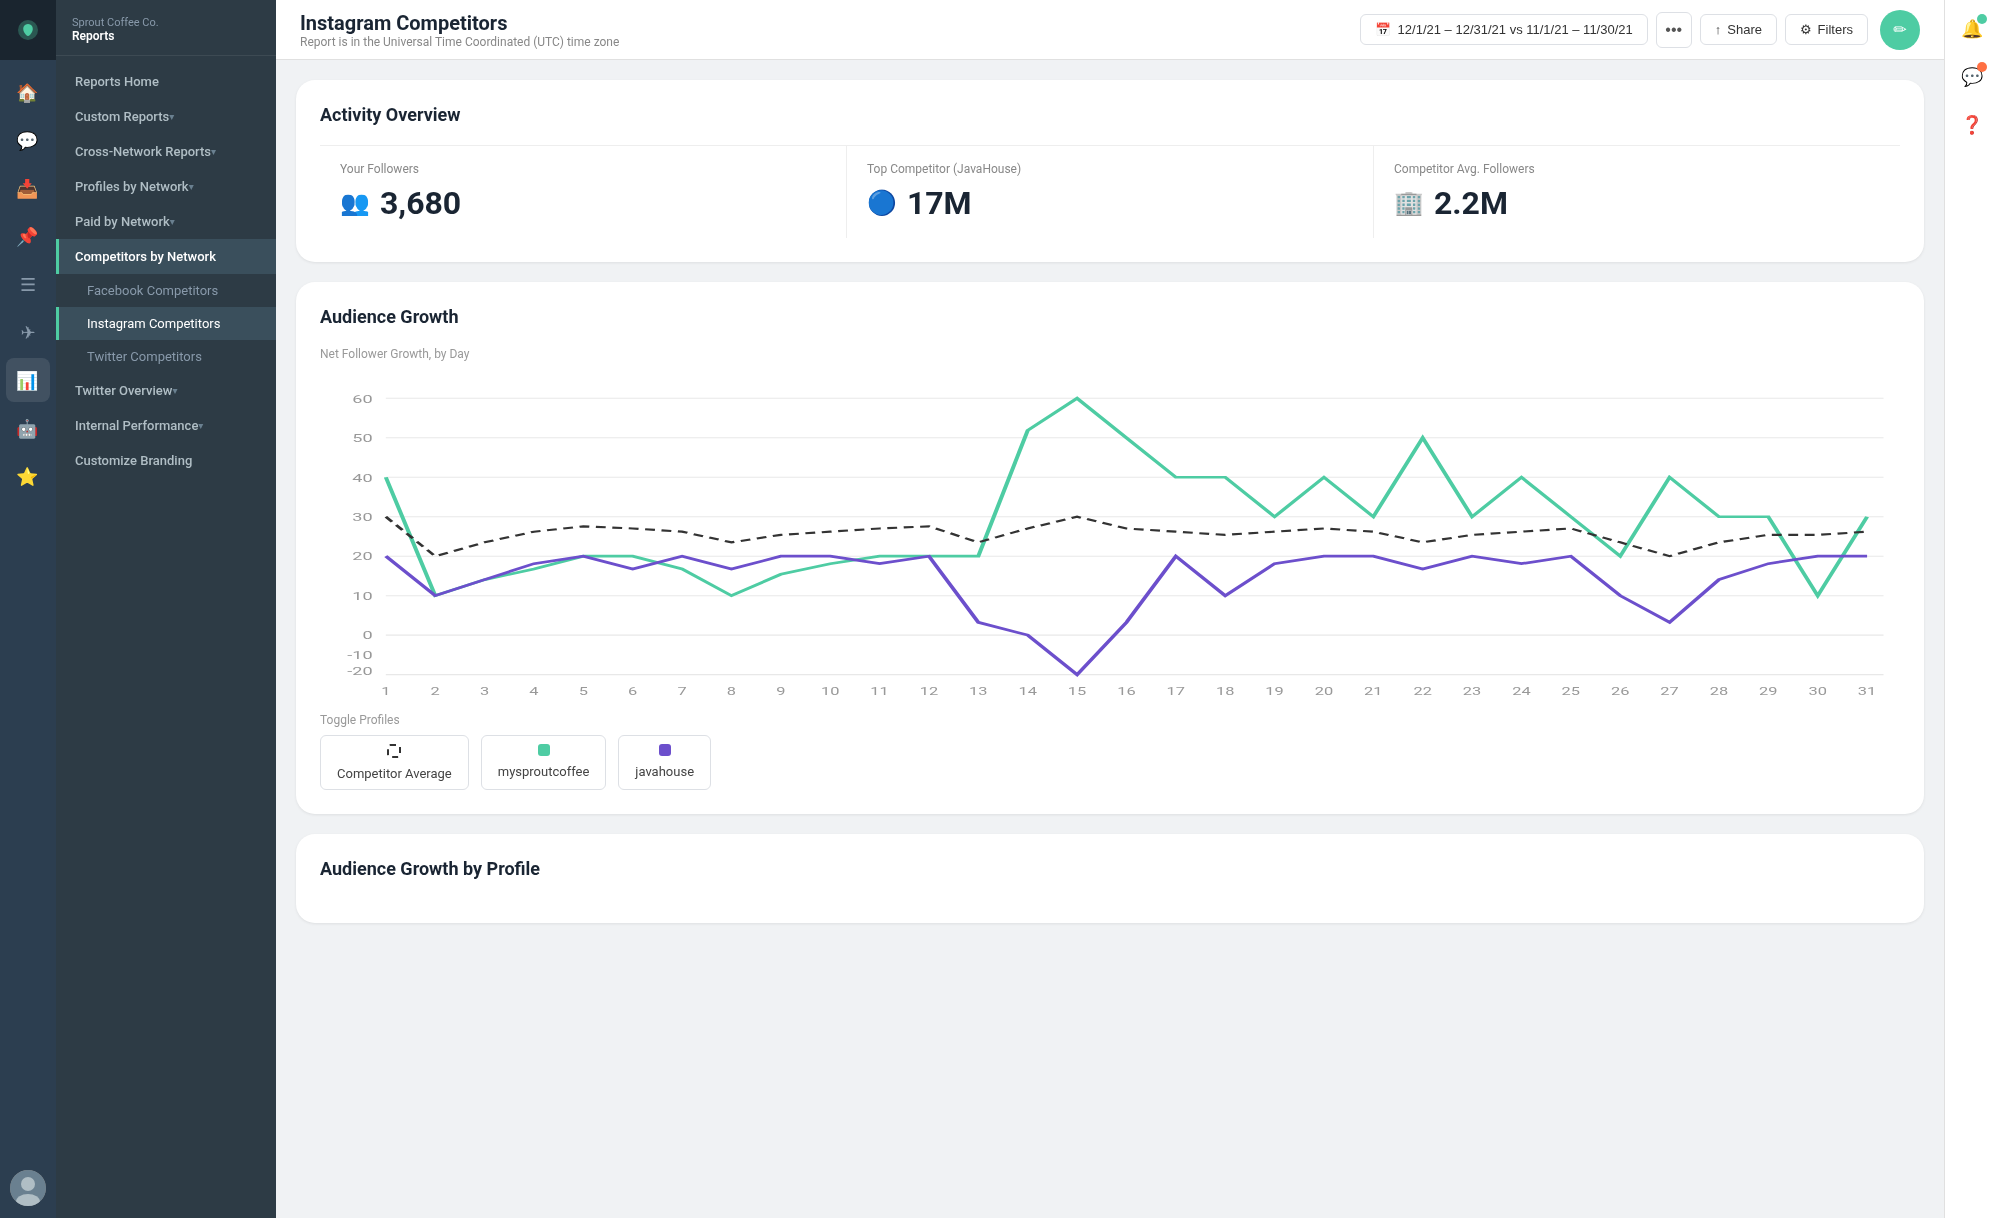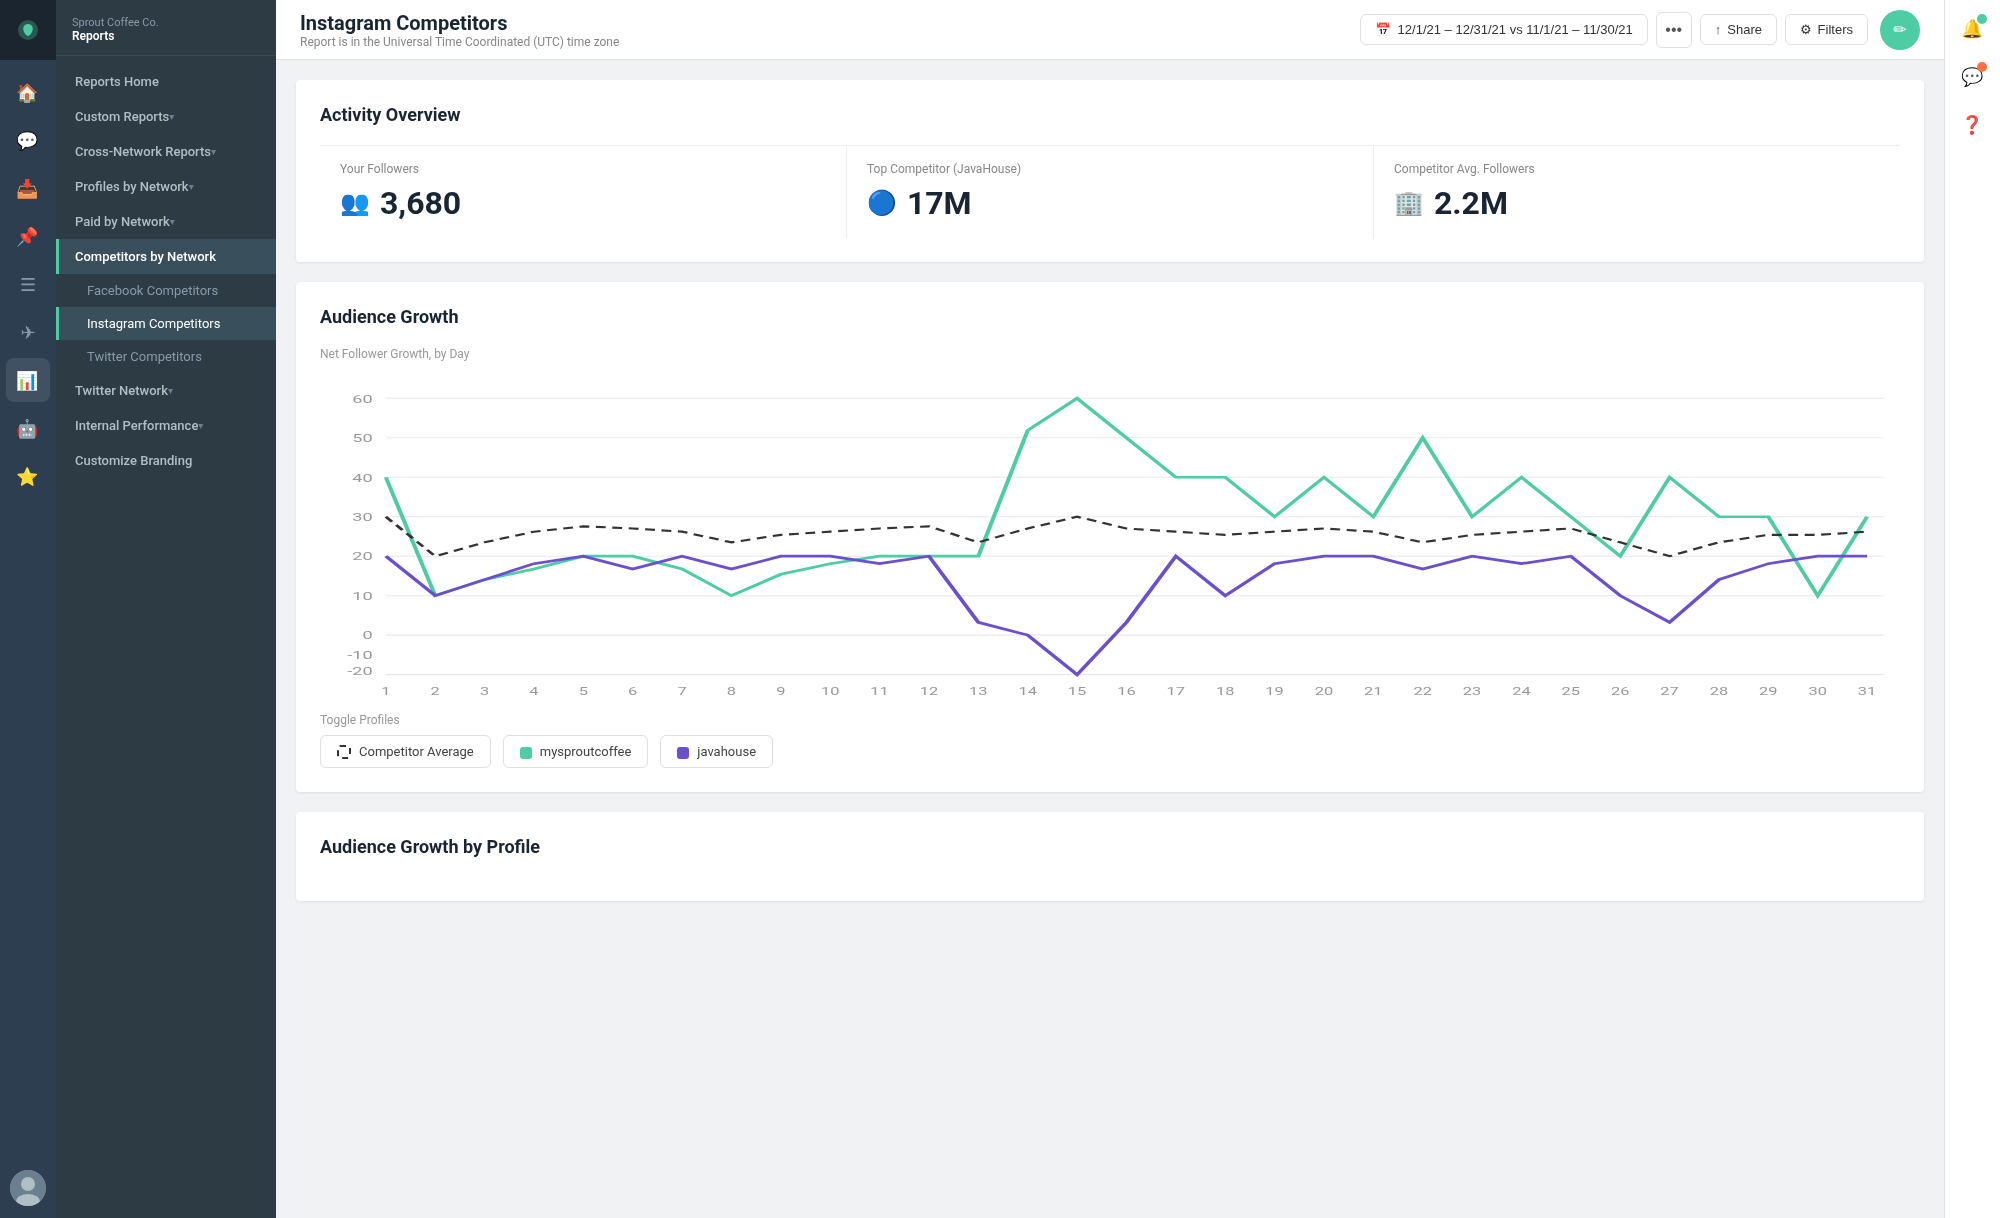--- a/index.html
+++ b/index.html
@@ -98,21 +98,21 @@
     .edit-btn {
       width: 40px; height: 40px; border-radius: 50%; background: #4ecca3;
       display: flex; align-items: center; justify-content: center; cursor: pointer; color: #fff; font-size: 16px;
     }
 
     
     .content { flex: 1; overflow-y: auto; padding: 20px; }
 
     
     .card {
-      background: #fff; border-radius: 4px; padding: 24px; margin-bottom: 20px;
+      background: #fff; border-radius: 19px; padding: 24px; margin-bottom: 20px;
       box-shadow: 0 1px 3px rgba(0,0,0,0.08);
     }
     .card-title { font-size: 18px; font-weight: 700; color: #1a2533; margin-bottom: 20px; }
 
     
     .metrics-row { display: flex; gap: 0; border-top: 1px solid #eee; margin-top: 8px; }
     .metric-cell {
       flex: 1; padding: 16px 20px; border-right: 1px solid #eee;
     }
     .metric-cell:last-child { border-right: none; }
@@ -125,22 +125,22 @@
 
     
     .chart-label { font-size: 12px; color: #999; margin-bottom: 16px; }
     .chart-container { position: relative; width: 100%; height: 320px; text-align: center; }
     svg.chart { width: 100%; height: 100%; }
 
     
     .toggle-label { font-size: 12px; color: #999; margin-top: 16px; margin-bottom: 8px; }
     .toggle-row { display: flex; gap: 12px; flex-wrap: wrap; }
     .toggle-chip {
-      display: flex; align-items: flex-end; gap: 8px; padding: 8px 16px;
-      border: 1px solid #dde0e5; border-radius: 6px; font-size: 13px; color: #444; cursor: pointer;
+      display: flex; align-items: center; gap: 8px; padding: 8px 16px;
+      border: 1px solid #dde0e5; border-radius: 6px; font-size: 13px; color: #444; cursor: pointer; flex-direction: column;
     }
     .toggle-chip .dot { width: 12px; height: 12px; border-radius: 3px; flex-shrink: 0; }
     .dot-teal { background: #4ecca3; }
     .dot-purple { background: #6c4fcc; }
 
     
     .right-rail {
       width: 56px; background: #fff; border-left: 1px solid #e0e0e0;
       display: flex; flex-direction: column; align-items: center; padding-top: 8px; gap: 8px; flex-shrink: 0;
     }
@@ -211,21 +211,21 @@
     <div class="nav-sub-item">
       <span>Facebook Competitors</span>
     </div>
     <div class="nav-sub-item active">
       <span>Instagram Competitors</span>
     </div>
     <div class="nav-sub-item">
       <span>Twitter Competitors</span>
     </div>
     <div class="nav-item">
-      <span>Twitter Network</span>
+      <span>Twitter Overview</span>
       <span class="chevron">▾</span>
     </div>
     <div class="nav-item">
       <span>Internal Performance</span>
       <span class="chevron">▾</span>
     </div>
     <div class="nav-item">
       <span>Customize Branding</span>
     </div>
   </nav>

